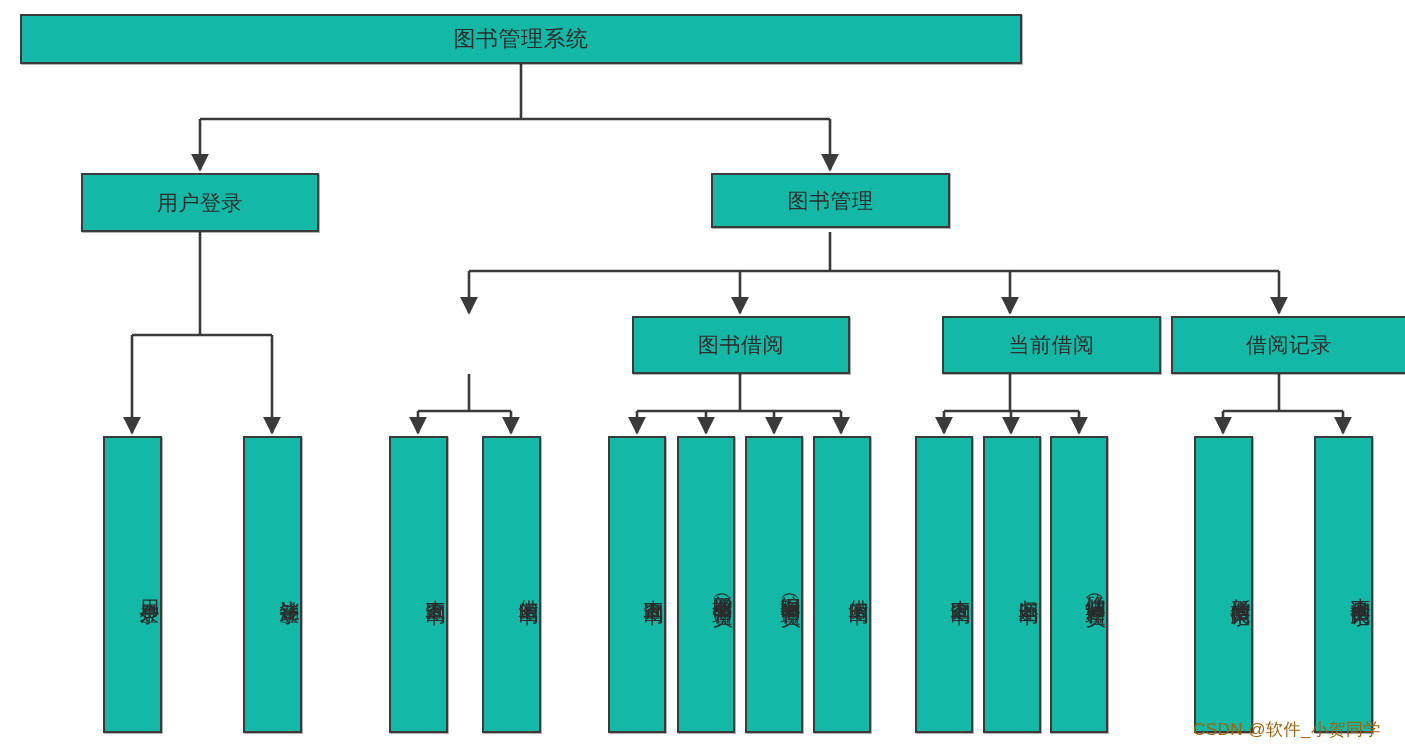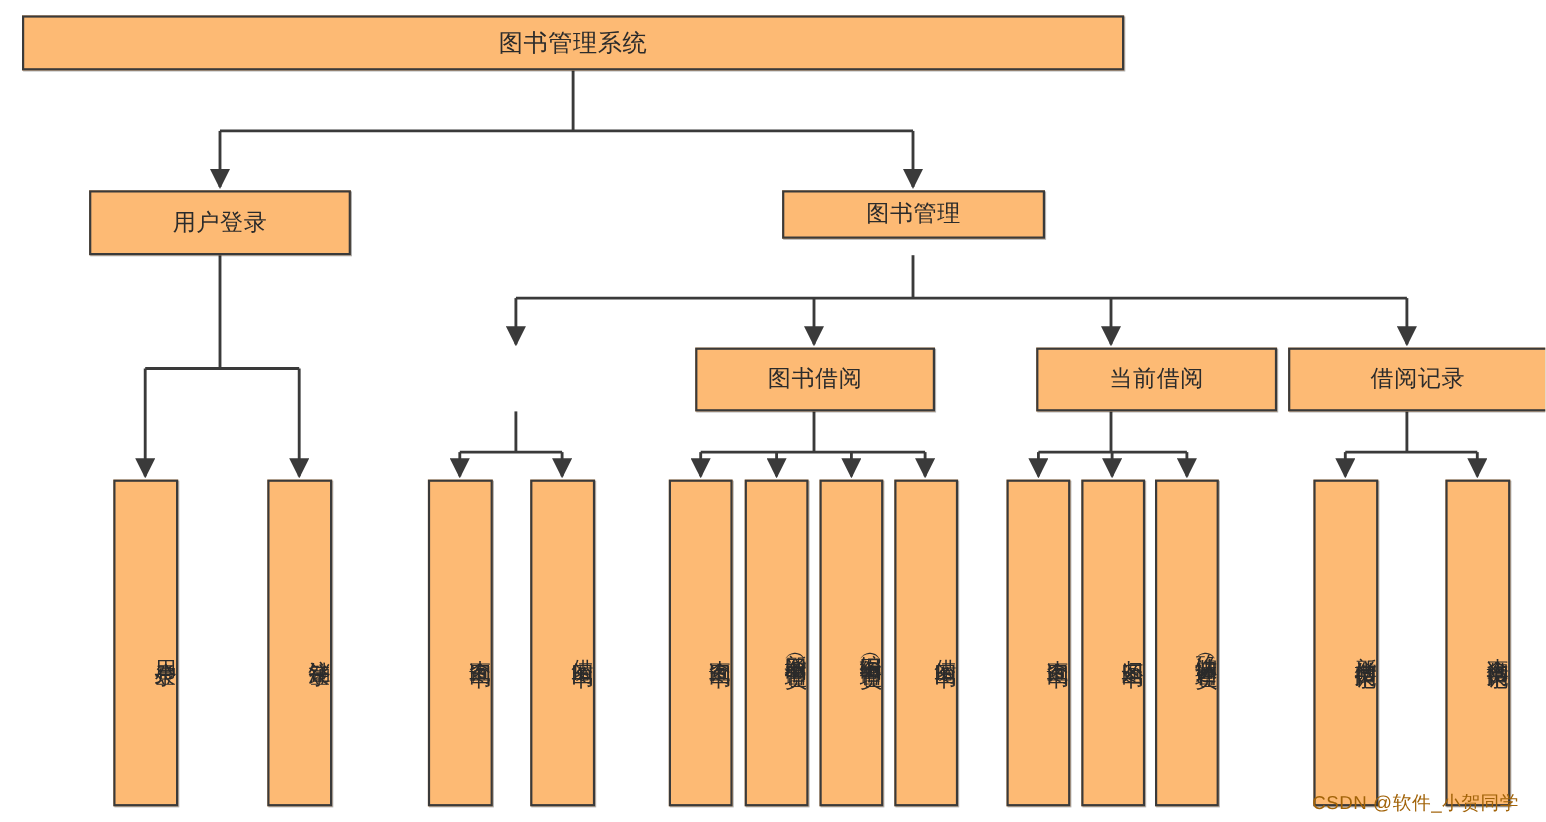--- a/index.html
+++ b/index.html
@@ -22,21 +22,21 @@
     left: 0;
     top: 0;
     width: 1405px;
     height: 747px;
     pointer-events: none;
   }
   .node {
     position: absolute;
     box-sizing: border-box;
     border: 2px solid #3a3a3a;
-    background: #fdba74;
+    background: #14b8a6;
     display: flex;
     align-items: center;
     justify-content: center;
     color: #2b2b2b;
     box-shadow: 1px 1px 0 rgba(0,0,0,0.30);
   }
   .node.horiz {
     font-size: 21px;
     letter-spacing: 0.5px;
     line-height: 1.2;
@@ -128,21 +128,21 @@
     </g>
   </svg>
 
   <div class="node horiz root" style="left:20px; top:14px; width:1002px; height:50px;">
     <span>图书管理系统</span>
   </div>
 
   <div class="node horiz" style="left:81px; top:173px; width:238px; height:59px;">
     <span>用户登录</span>
   </div>
-  <div class="node horiz" style="left:711px; top:173px; width:239px; height:44px;">
+  <div class="node horiz" style="left:711px; top:173px; width:239px; height:55px;">
     <span>图书管理</span>
   </div>
 
   <div class="node horiz" style="left:632px; top:316px; width:218px; height:58px;">
     <span>图书借阅</span>
   </div>
   <div class="node horiz" style="left:901px; top:316px; width:219px; height:58px;margin-left:41px;">
     <span>当前借阅</span>
   </div>
   <div class="node horiz" style="left:1171px; top:316px; width:236px; height:58px;">

